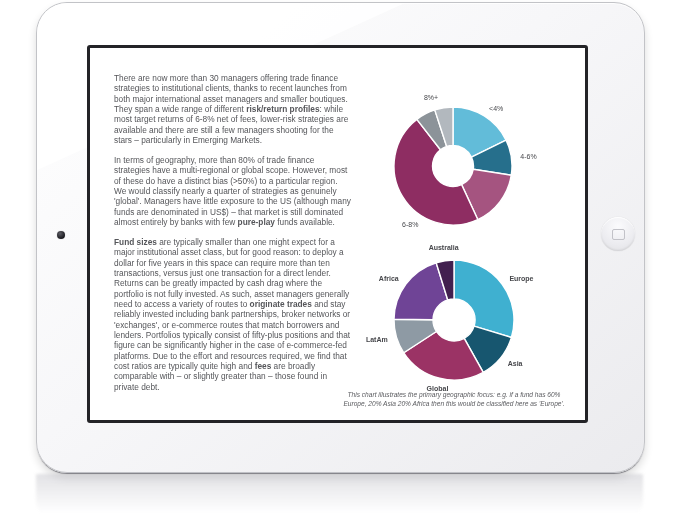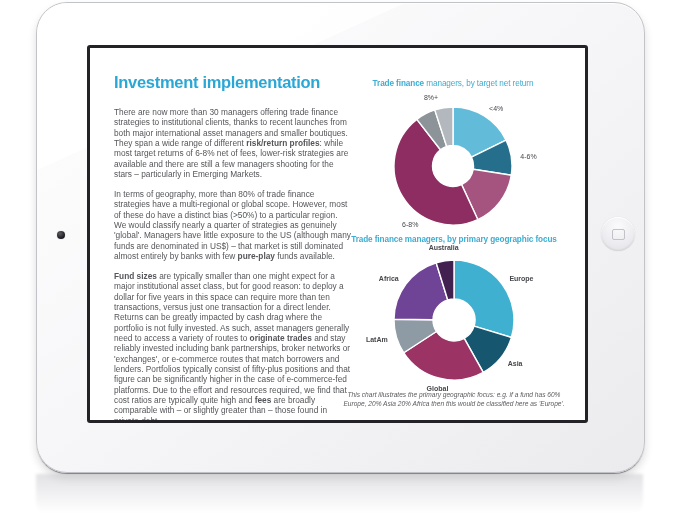--- a/index.html
+++ b/index.html
@@ -81,41 +81,38 @@
   <div class="gloss"></div>
   <div class="camera"></div>
   <div class="home-btn">
     <span class="home-icon"></span>
   </div>
 
   <div class="screen">
     <div class="page">
 
       <div class="left-col">
-        <h1 class="page-title">Investment implementation</h1>
         <p class="body-par"><span>There are now more than 30 managers offering trade finance strategies to institutional clients, thanks to recent launches from both major international asset managers and smaller boutiques. They span a wide range of different </span><b>risk/return profiles</b><span>: while most target returns of 6-8% net of fees, lower-risk strategies are available and there are still a few managers shooting for the stars – particularly in Emerging Markets.</span></p>
         <p class="body-par"><span>In terms of geography, more than 80% of trade finance strategies have a multi-regional or global scope. However, most of these do have a distinct bias (&gt;50%) to a particular region. We would classify nearly a quarter of strategies as genuinely 'global'. Managers have little exposure to the US (although many funds are denominated in US$) – that market is still dominated almost entirely by banks with few </span><b>pure-play</b><span> funds available.</span></p>
         <p class="body-par"><b>Fund sizes</b><span> are typically smaller than one might expect for a major institutional asset class, but for good reason: to deploy a dollar for five years in this space can require more than ten transactions, versus just one transaction for a direct lender. Returns can be greatly impacted by cash drag where the portfolio is not fully invested. As such, asset managers generally need to access a variety of routes to </span><b>originate trades</b><span> and stay reliably invested including bank partnerships, broker networks or 'exchanges', or e-commerce routes that match borrowers and lenders. Portfolios typically consist of fifty-plus positions and that figure can be significantly higher in the case of e-commerce-fed platforms. Due to the effort and resources required, we find that cost ratios are typically quite high and </span><b>fees</b><span> are broadly comparable with – or slightly greater than – those found in private debt.</span></p>
       </div>
 
-      <div class="chart-title chart-title-1"><b>Trade finance</b><span> managers, by target net return</span></div>
       <svg class="donut donut-1" viewBox="-70 -70 140 140">
           <path d="M0.00,-59.00 A59,59 0 0 1 53.06,-25.79 L18.44,-8.96 A20.5,20.5 0 0 0 0.00,-20.50 Z" fill="#62bcd9" stroke="#ffffff" stroke-width="1.4" stroke-linejoin="round"></path>
           <path d="M53.06,-25.79 A59,59 0 0 1 58.27,9.23 L20.25,3.21 A20.5,20.5 0 0 0 18.44,-8.96 Z" fill="#266f8c" stroke="#ffffff" stroke-width="1.4" stroke-linejoin="round"></path>
           <path d="M58.27,9.23 A59,59 0 0 1 24.79,53.54 L8.61,18.60 A20.5,20.5 0 0 0 20.25,3.21 Z" fill="#a55480" stroke="#ffffff" stroke-width="1.4" stroke-linejoin="round"></path>
           <path d="M24.79,53.54 A59,59 0 0 1 -36.16,-46.62 L-12.56,-16.20 A20.5,20.5 0 0 0 8.61,18.60 Z" fill="#8e2d62" stroke="#ffffff" stroke-width="1.4" stroke-linejoin="round"></path>
           <path d="M-36.16,-46.62 A59,59 0 0 1 -18.23,-56.11 L-6.33,-19.50 A20.5,20.5 0 0 0 -12.56,-16.20 Z" fill="#8c9399" stroke="#ffffff" stroke-width="1.4" stroke-linejoin="round"></path>
           <path d="M-18.23,-56.11 A59,59 0 0 1 -0.00,-59.00 L-0.00,-20.50 A20.5,20.5 0 0 0 -6.33,-19.50 Z" fill="#b2b8be" stroke="#ffffff" stroke-width="1.4" stroke-linejoin="round"></path>
           <text x="36.1" y="-55.1" text-anchor="start">&lt;4%</text>
           <text x="67.3" y="-7.5" text-anchor="start">4-6%</text>
           <text x="-34.6" y="61.0" text-anchor="end">6-8%</text>
           <text x="-22.0" y="-66.3" text-anchor="middle">8%+</text>
         </svg>
 
-      <div class="chart-title chart-title-2"><b>Trade finance managers, by primary geographic focus</b></div>
       <svg class="donut donut-2 labels-bold" viewBox="-70 -70 140 140">
           <path d="M0.00,-60.00 A60,60 0 0 1 57.40,17.46 L20.09,6.11 A21,21 0 0 0 0.00,-21.00 Z" fill="#3fb0d0" stroke="#ffffff" stroke-width="1.4" stroke-linejoin="round"></path>
           <path d="M57.40,17.46 A60,60 0 0 1 29.24,52.40 L10.23,18.34 A21,21 0 0 0 20.09,6.11 Z" fill="#17566f" stroke="#ffffff" stroke-width="1.4" stroke-linejoin="round"></path>
           <path d="M29.24,52.40 A60,60 0 0 1 -50.25,32.78 L-17.59,11.47 A21,21 0 0 0 10.23,18.34 Z" fill="#9b3365" stroke="#ffffff" stroke-width="1.4" stroke-linejoin="round"></path>
           <path d="M-50.25,32.78 A60,60 0 0 1 -60.00,-0.75 L-21.00,-0.26 A21,21 0 0 0 -17.59,11.47 Z" fill="#8e9aa4" stroke="#ffffff" stroke-width="1.4" stroke-linejoin="round"></path>
           <path d="M-60.00,-0.75 A60,60 0 0 1 -17.82,-57.29 L-6.24,-20.05 A21,21 0 0 0 -21.00,-0.26 Z" fill="#6f4496" stroke="#ffffff" stroke-width="1.4" stroke-linejoin="round"></path>
           <path d="M-17.82,-57.29 A60,60 0 0 1 -0.00,-60.00 L-0.00,-21.00 A21,21 0 0 0 -6.24,-20.05 Z" fill="#42204f" stroke="#ffffff" stroke-width="1.4" stroke-linejoin="round"></path>
           <text x="55.4" y="-38.6" text-anchor="start">Europe</text>
           <text x="53.7" y="45.8" text-anchor="start">Asia</text>
           <text x="-16.5" y="71.0" text-anchor="middle">Global</text>

